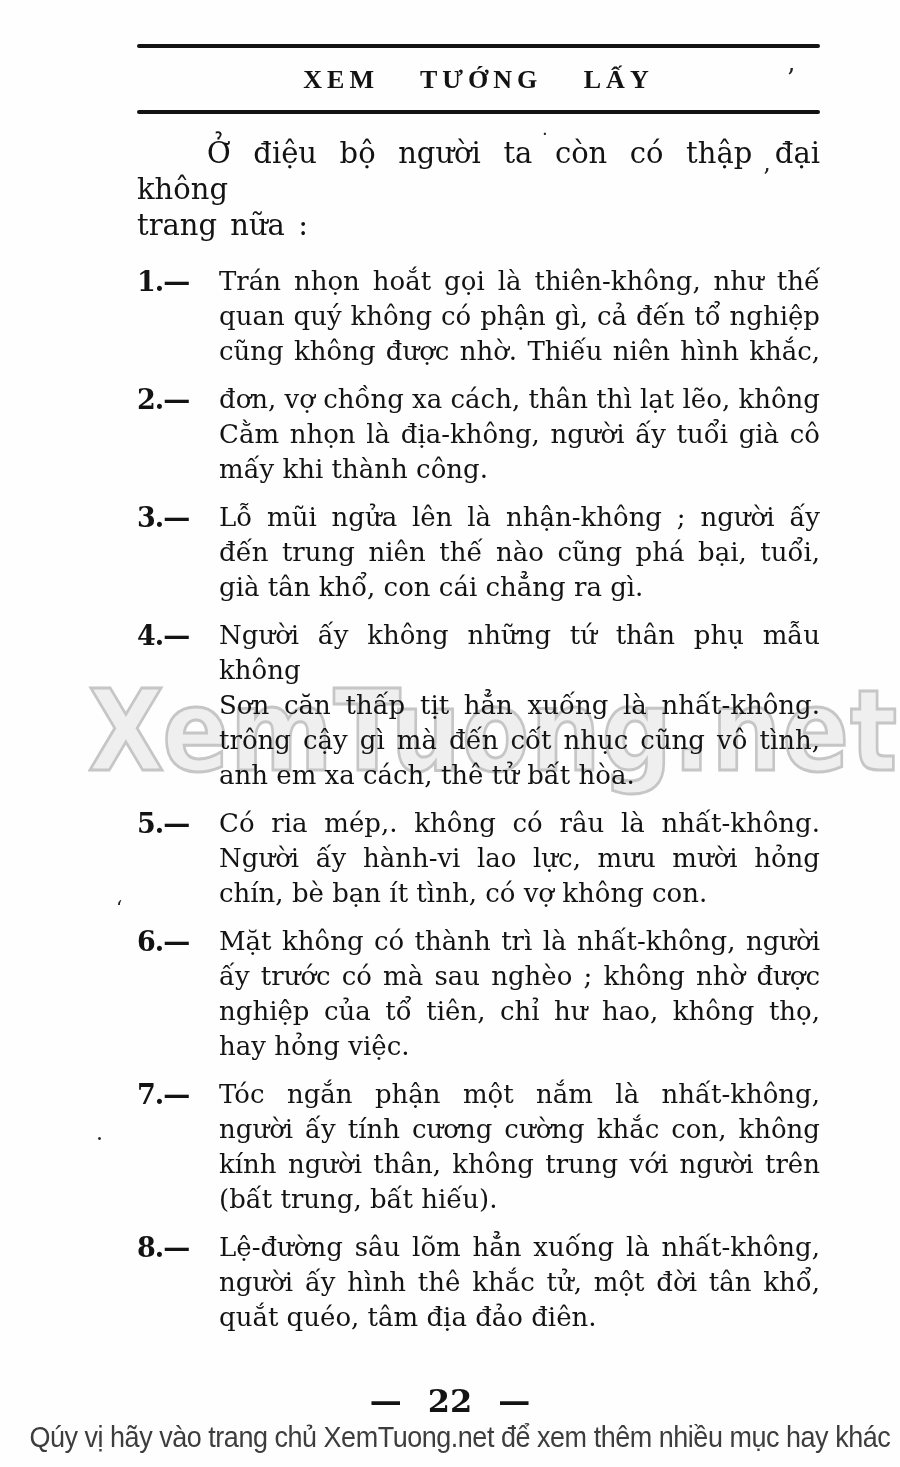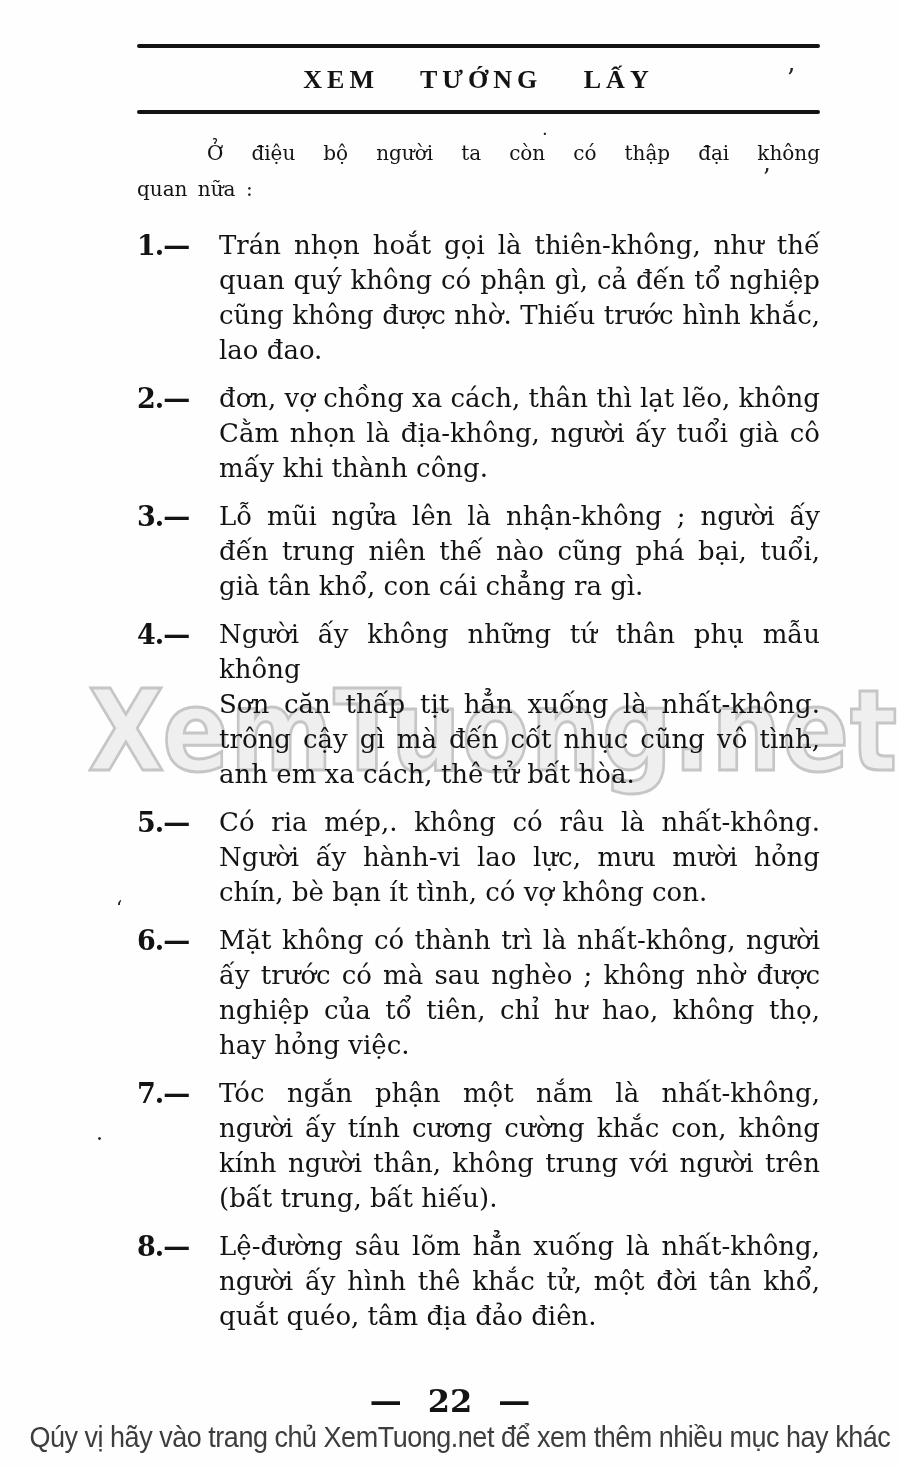--- a/index.html
+++ b/index.html
@@ -36,21 +36,21 @@
   .section-title{
     text-align:center;
     font-weight:bold;
     font-size:31px;
     word-spacing:13px;
     letter-spacing:0.5px;
     margin-top:37px;
   }
   .intro{
     margin-top:21px;
-    font-size:20px;
+    font-size:29px;
     line-height:36px;
     word-spacing:4px;
   }
   .intro .line-first{
     text-indent:70px;
     text-align:justify;
     text-align-last:justify;
   }
   .items{margin-top:21px;}
   .item{
@@ -122,31 +122,30 @@
   <div class="watermark">XemTuong.net</div>
 
   <div class="content">
     <div class="rule"></div>
     <div class="running-header">XEM TƯỚNG LẤY</div>
     <div class="rule"></div>
 
 
     <div class="intro">
       <div class="line-first">Ở điệu bộ người ta còn có thập đại không</div>
-      <div class="line-rest">quan nữa :</div>
+      <div class="line-rest">trang nữa :</div>
     </div>
 
     <div class="items">
         <div class="item">
           <span class="num">1.—</span>
           <div class="body-col">
             <div class="line j">Trán nhọn hoắt gọi là thiên-không, như thế</div>
             <div class="line j">quan quý không có phận gì, cả đến tổ nghiệp</div>
-            <div class="line j">cũng không được nhờ. Thiếu trước hình khắc,</div>
-            <div class="line last">lao đao.</div>
+            <div class="line j">cũng không được nhờ. Thiếu niên hình khắc,</div>
           </div>
         </div>
         <div class="item">
           <span class="num">2.—</span>
           <div class="body-col">
             <div class="line j">đơn, vợ chồng xa cách, thân thì lạt lẽo, không</div>
             <div class="line j">Cằm nhọn là địa-không, người ấy tuổi già cô</div>
             <div class="line last">mấy khi thành công.</div>
           </div>
         </div>

